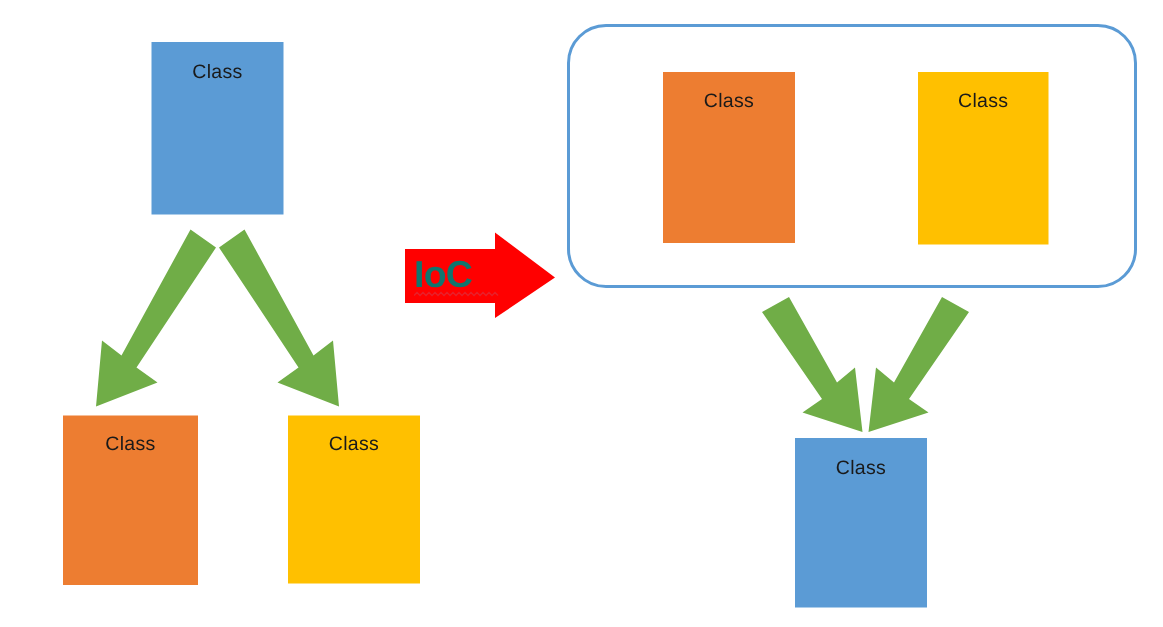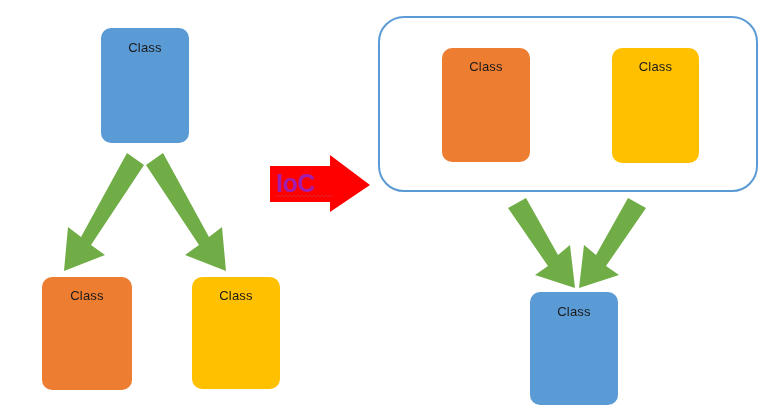--- a/index.html
+++ b/index.html
@@ -13,21 +13,20 @@
   #canvas {
     position: relative;
     width: 775px;
     height: 418px;
     background: #ffffff;
     overflow: hidden;
   }
   .class-box {
     position: absolute;
     box-sizing: border-box;
-    border-radius: 10px;
   }
   .class-box .label {
     position: absolute;
     left: 0;
     right: 0;
     text-align: center;
     font-size: 13px;
     color: #1a1a1a;
     font-family: "Liberation Sans", sans-serif;
     line-height: 1.1;
@@ -121,21 +120,21 @@
   }
   #ioc-label {
     position: absolute;
     left: 8px;
     top: 8px;
     width: 60px;
     height: 30px;
     line-height: 29px;
     font-size: 25px;
     font-weight: bold;
-    color: #a21caf;
+    color: #0f766e;
     font-family: "Liberation Sans", sans-serif;
     letter-spacing: -0.5px;
     text-align: left;
     z-index: 3;
   }
   #ioc-squiggle {
     position: absolute;
     left: 8px;
     top: 33px;
     width: 58px;

